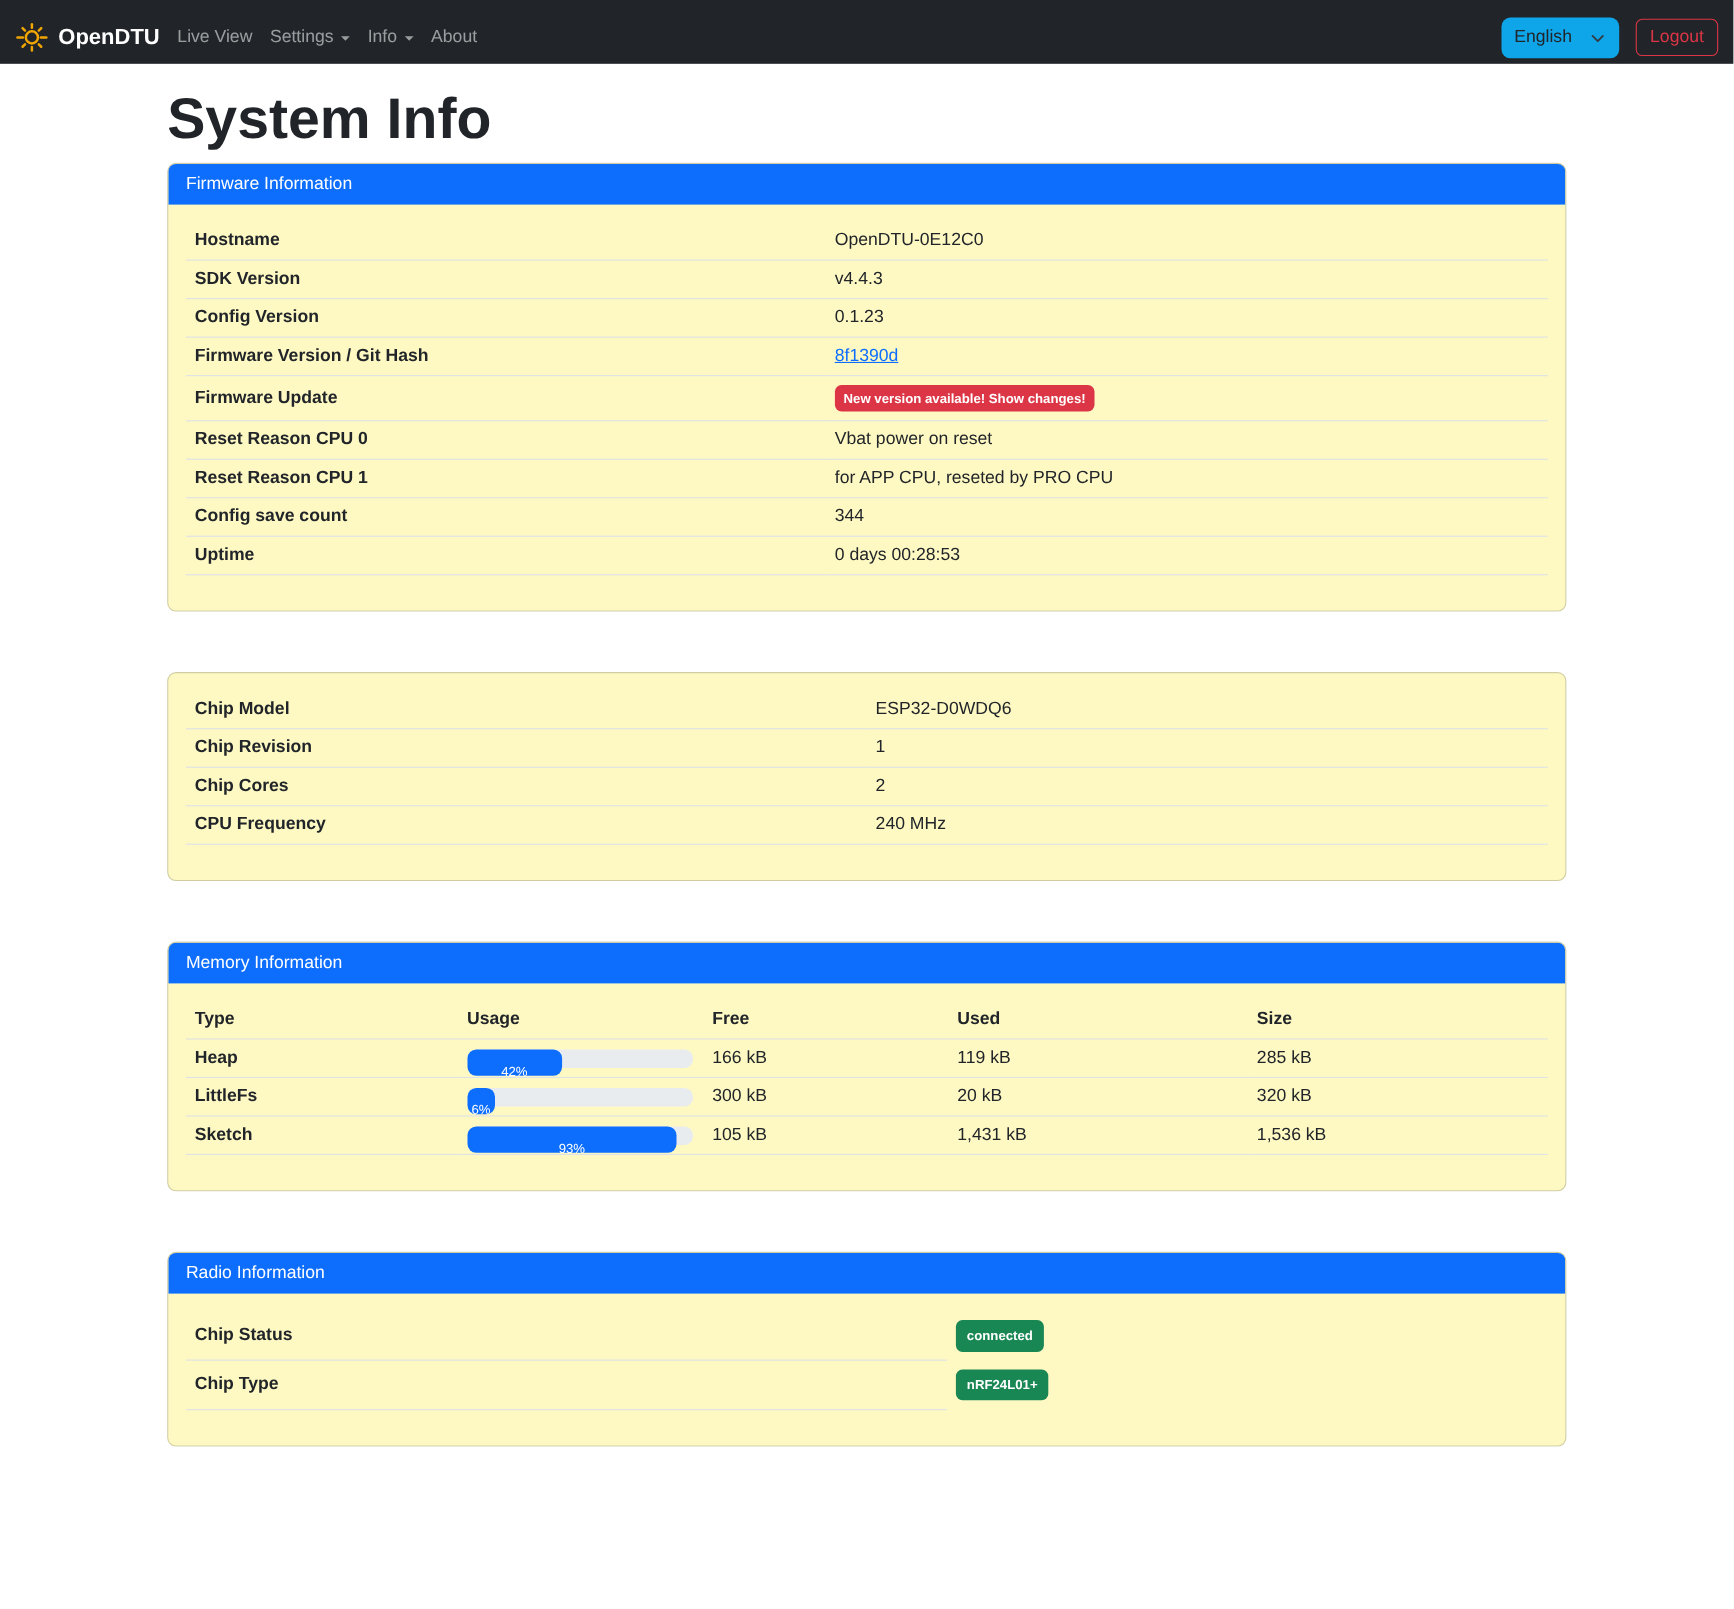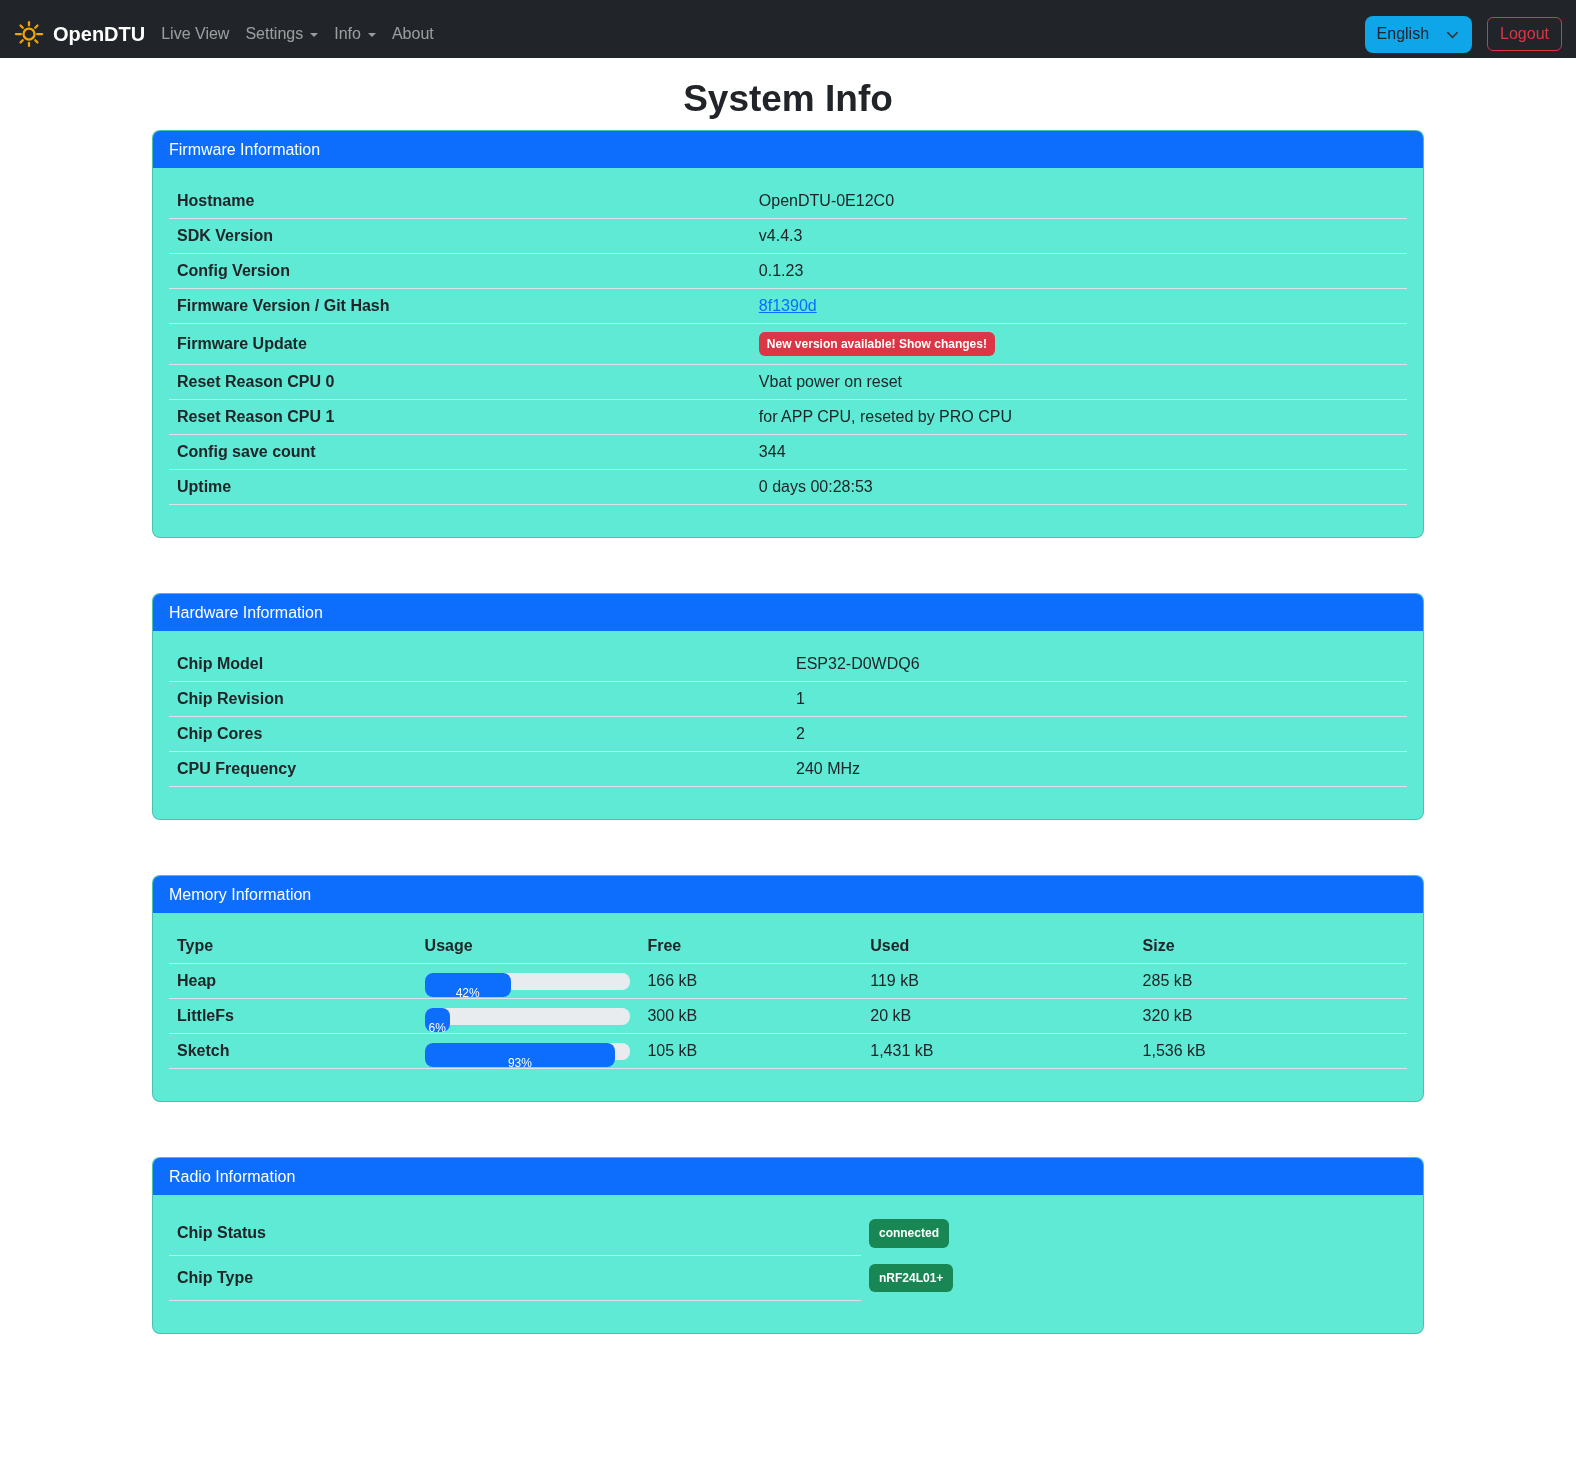--- a/index.html
+++ b/index.html
@@ -48,28 +48,28 @@
   }
   .logout-btn {
     background: transparent;
     border: 1px solid #dc3545; color: #dc3545;
     border-radius: 6px; padding: 7px 12px;
     font-size: 16px; font-family: inherit; cursor: pointer;
   }
 
   
   .container { max-width: 1296px; margin: 0 auto; padding: 0 12px; }
-  h1.page-title { font-size: 37px; font-weight: 600; margin: 20px 0 10px; text-align: center; }
+  h1.page-title { font-size: 52px; font-weight: 600; margin: 20px 0 10px; }
 
   .card {
     border: 1px solid rgba(0,0,0,.175);
     border-radius: 8px;
     margin-bottom: 55px;
     overflow: hidden;
-    background: #5eead4;
+    background: #fef9c3;
   }
   .card-header {
     background: #0d6efd;
     color: #ffffff;
     padding: 8px 16px;
     font-size: 16px;
     line-height: 21px;
   }
   .card-body { padding: 16px; }
 
@@ -210,21 +210,20 @@
           <tr>
             <th>Uptime</th>
             <td>0 days 00:28:53</td>
           </tr>
         </tbody>
       </table>
     </div>
   </section>
 
   <section class="card">
-    <div class="card-header">Hardware Information</div>
     <div class="card-body">
       <table class="hw-table">
         <tbody>
           <tr>
             <th>Chip Model</th>
             <td>ESP32-D0WDQ6</td>
           </tr>
           <tr>
             <th>Chip Revision</th>
             <td>1</td>

